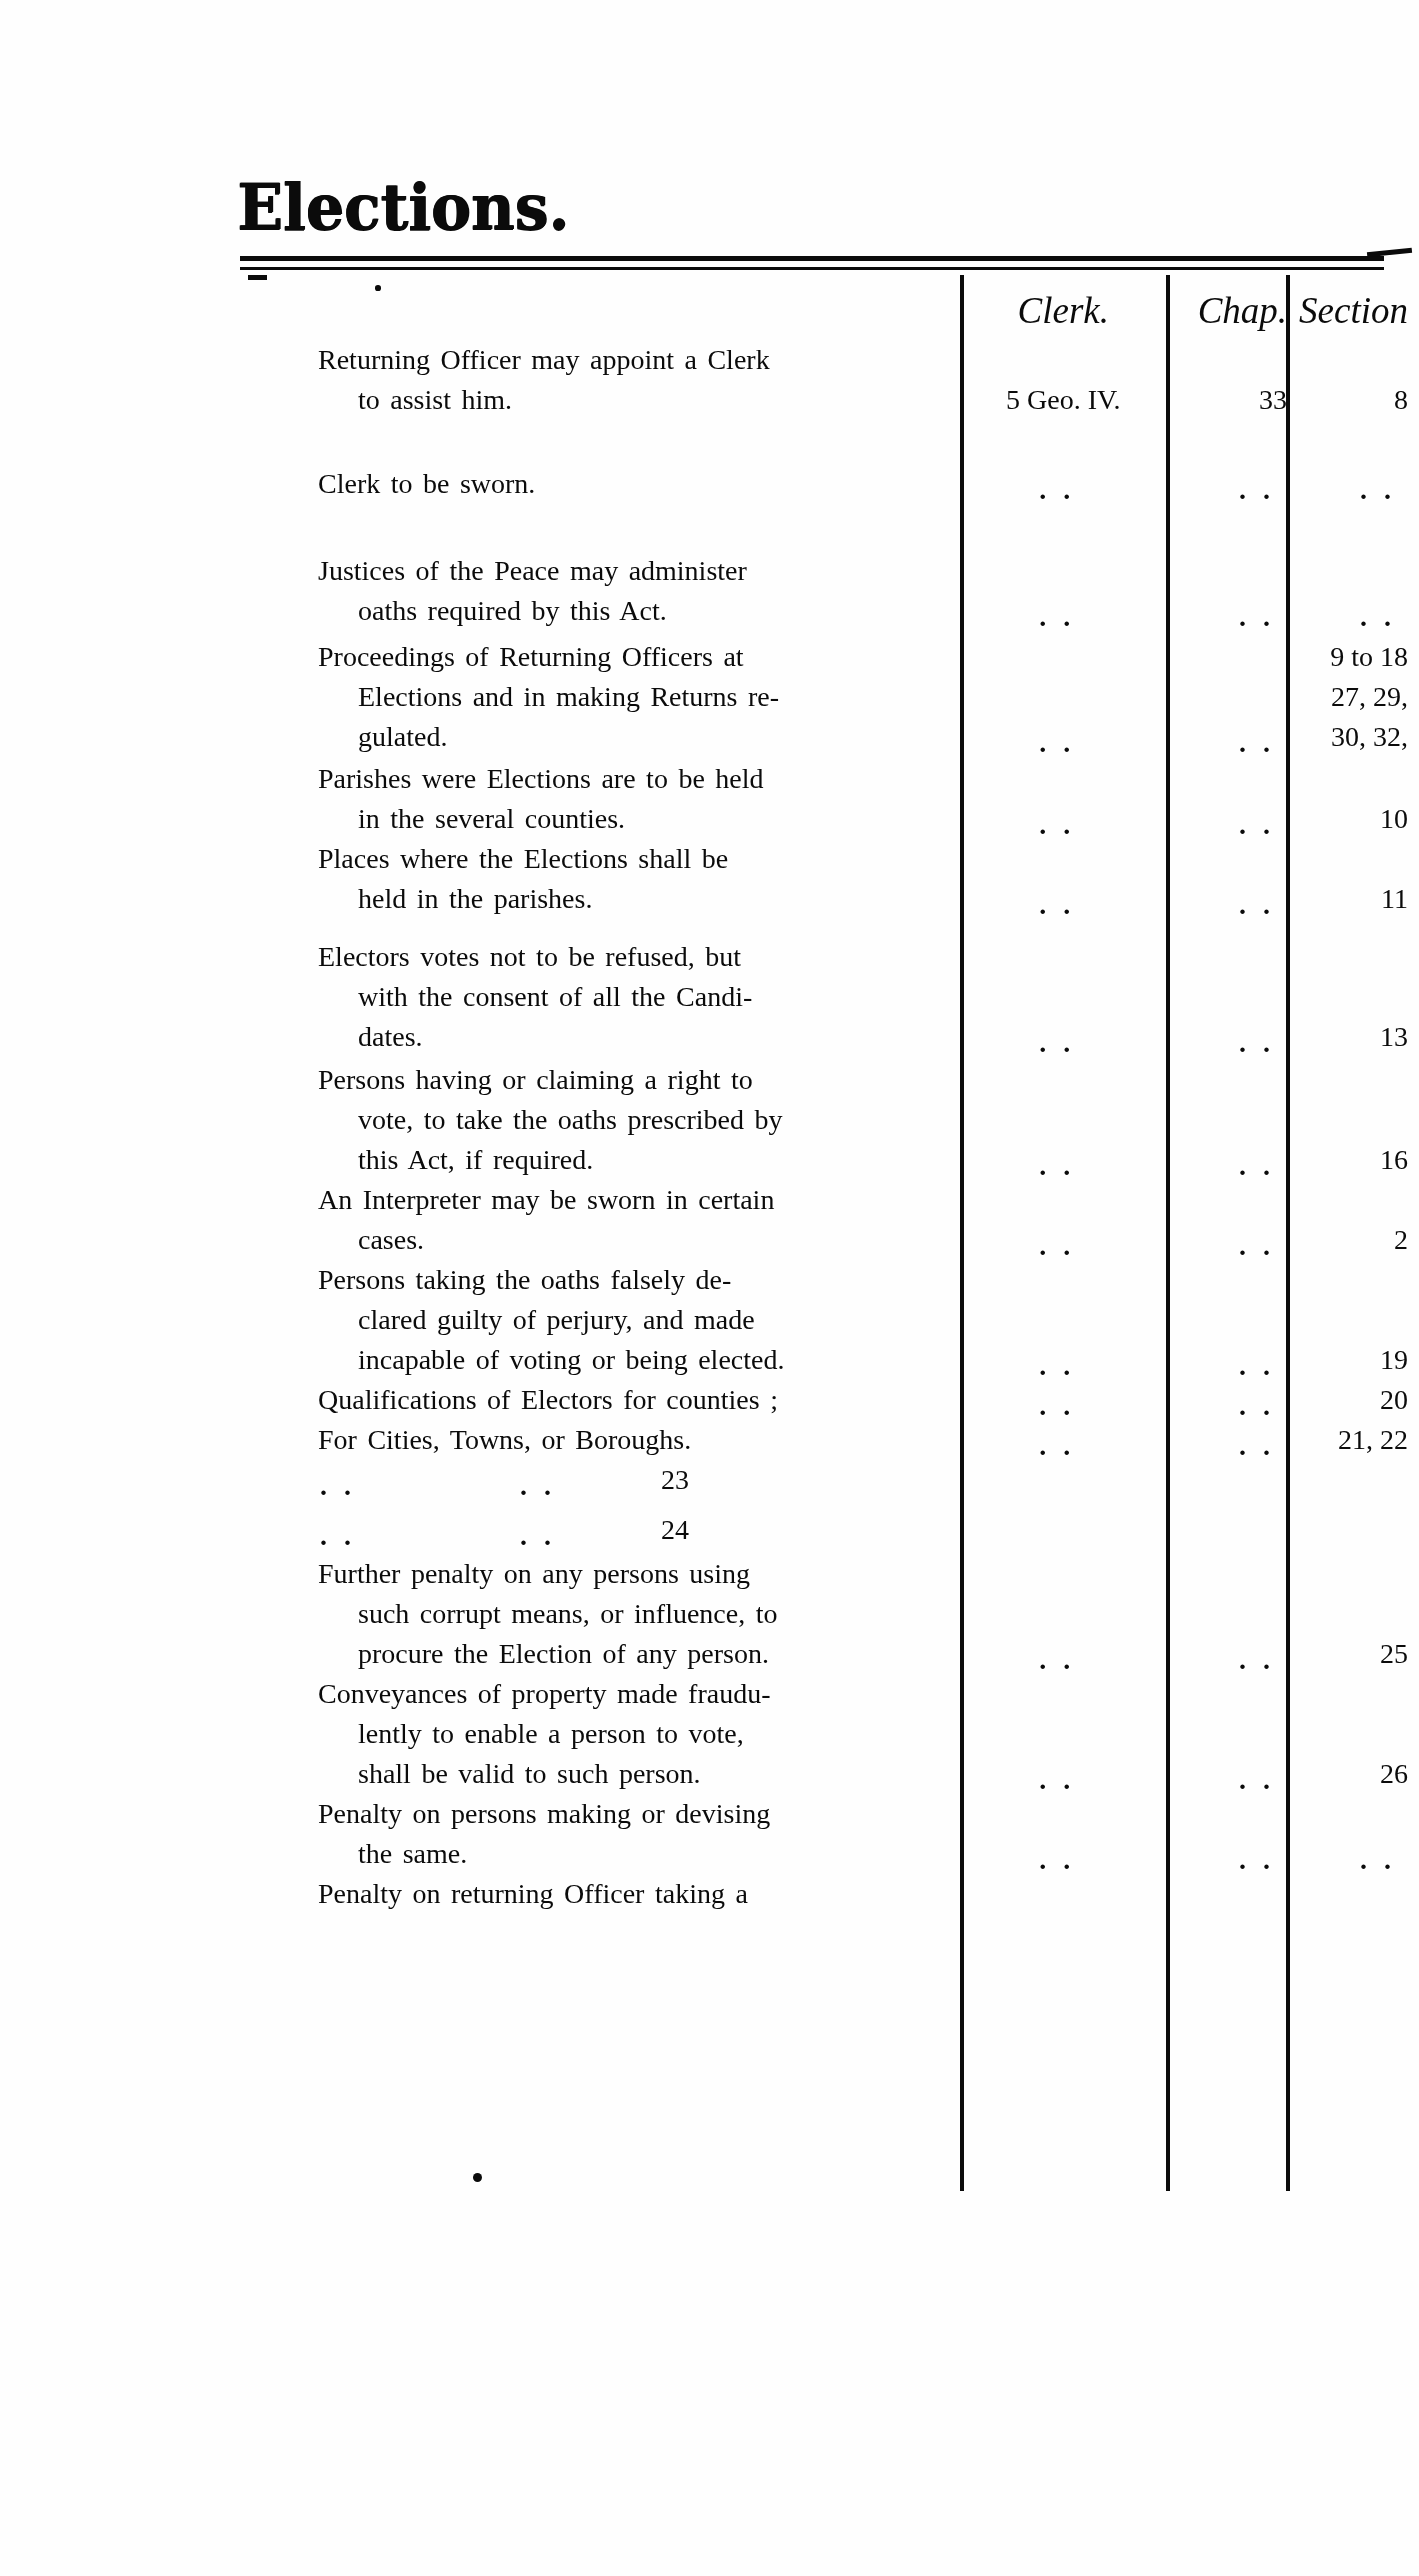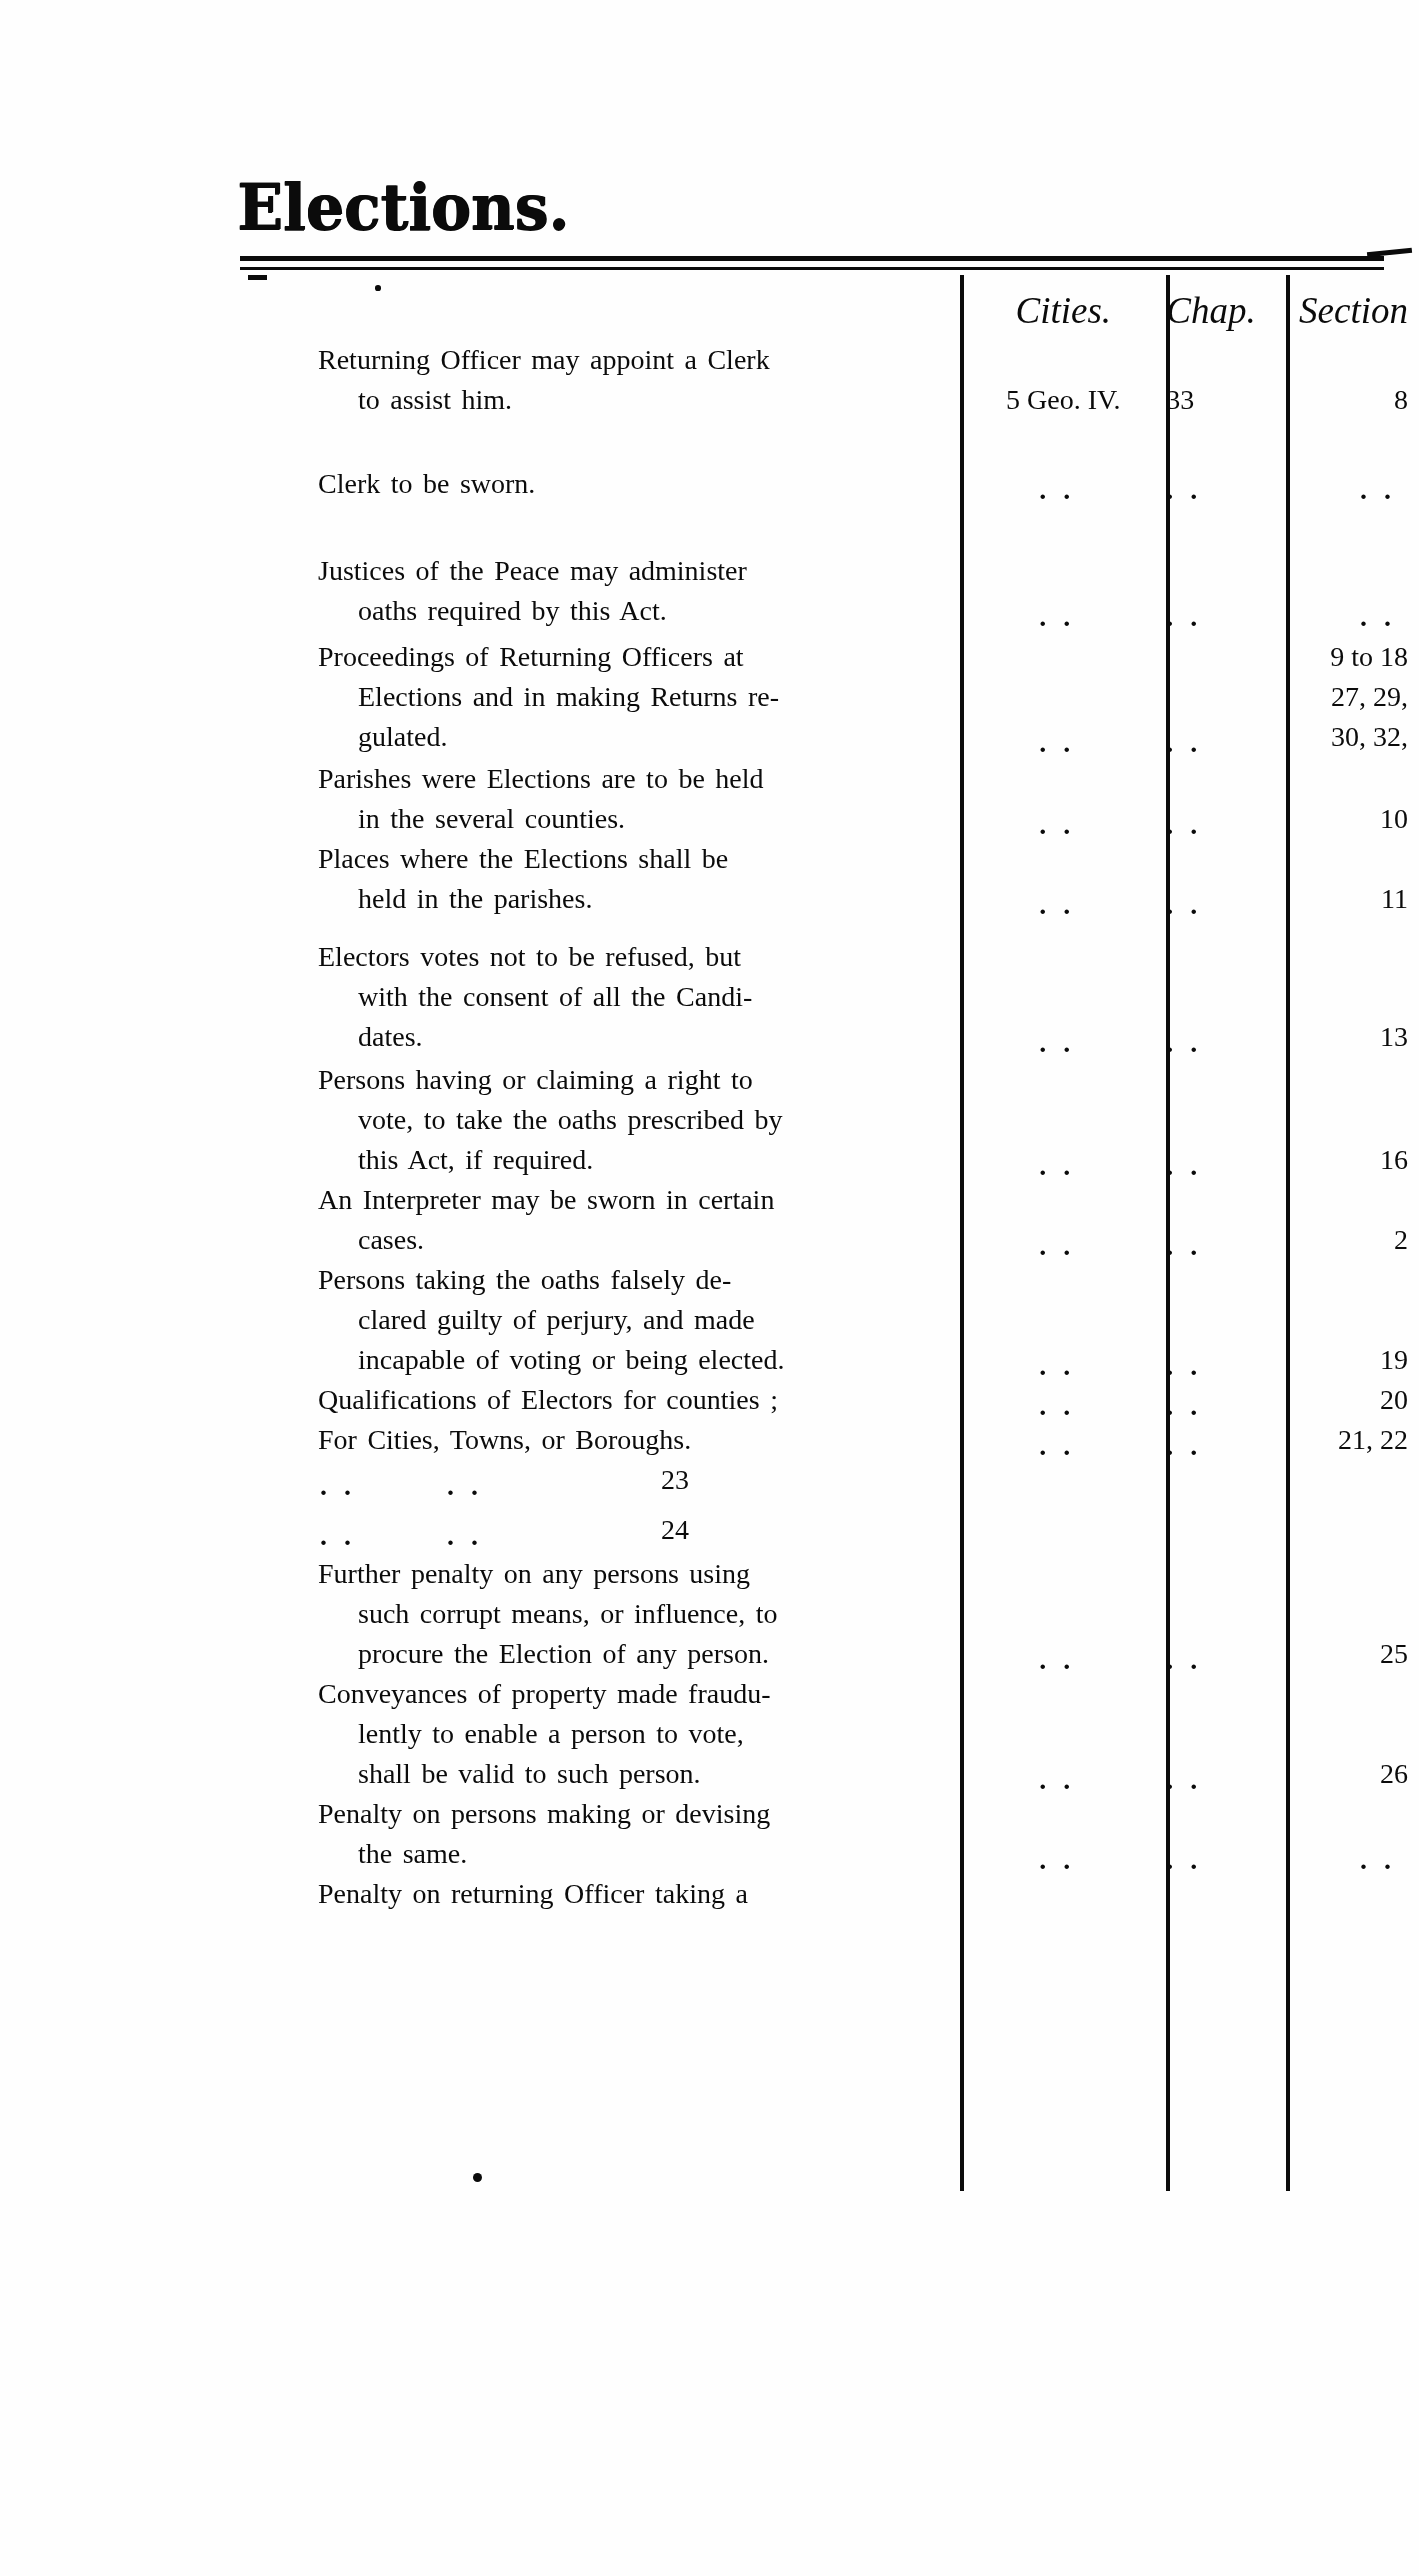--- a/index.html
+++ b/index.html
@@ -40,21 +40,21 @@
   .vrule{position:absolute;top:-5px;height:1916px;width:3.5px;background:#0b0b0b;}
   .v1{left:719px}.v2{left:925px}.v3{left:1045px}
 
   .row{display:flex;align-items:flex-end;font-size:28px;line-height:40px;}
   .cell{box-sizing:border-box;}
   .desc{
     width:720px;padding-left:117px;text-indent:-40px;
     white-space:pre-line;word-spacing:3.5px;
   }
   .reign{width:206px;text-align:center;}
-  .chap{width:121px;text-align:left;}
+  .chap{width:121px;text-align:right;}
   .section{width:121px;text-align:right;white-space:pre-line;}
 
   .header-row{margin-top:11.4px;margin-bottom:8.5px;font-style:italic;font-size:37px;}
 
   
   .dots{
     letter-spacing:17px;font-weight:700;
     transform:translateY(6.4px);
   }
 
@@ -75,21 +75,21 @@
   <div class="noise-dot-a"></div>
   <div class="noise-dot-b"></div>
 
   <div class="table">
     <div class="vrule v1"></div>
     <div class="vrule v2"></div>
     <div class="vrule v3"></div>
 
     <div class="row header-row">
       <div class="cell desc"></div>
-      <div class="cell reign">Cities.</div>
+      <div class="cell reign">Clerk.</div>
       <div class="cell chap">Chap.</div>
       <div class="cell section">Section</div>
     </div>
 
     <div class="row m62">
       <div class="cell desc">Returning Officer may appoint a Clerk
 to assist him.</div>
       <div class="cell reign">5 Geo. IV.</div>
       <div class="cell chap">33</div>
       <div class="cell section">8</div>

